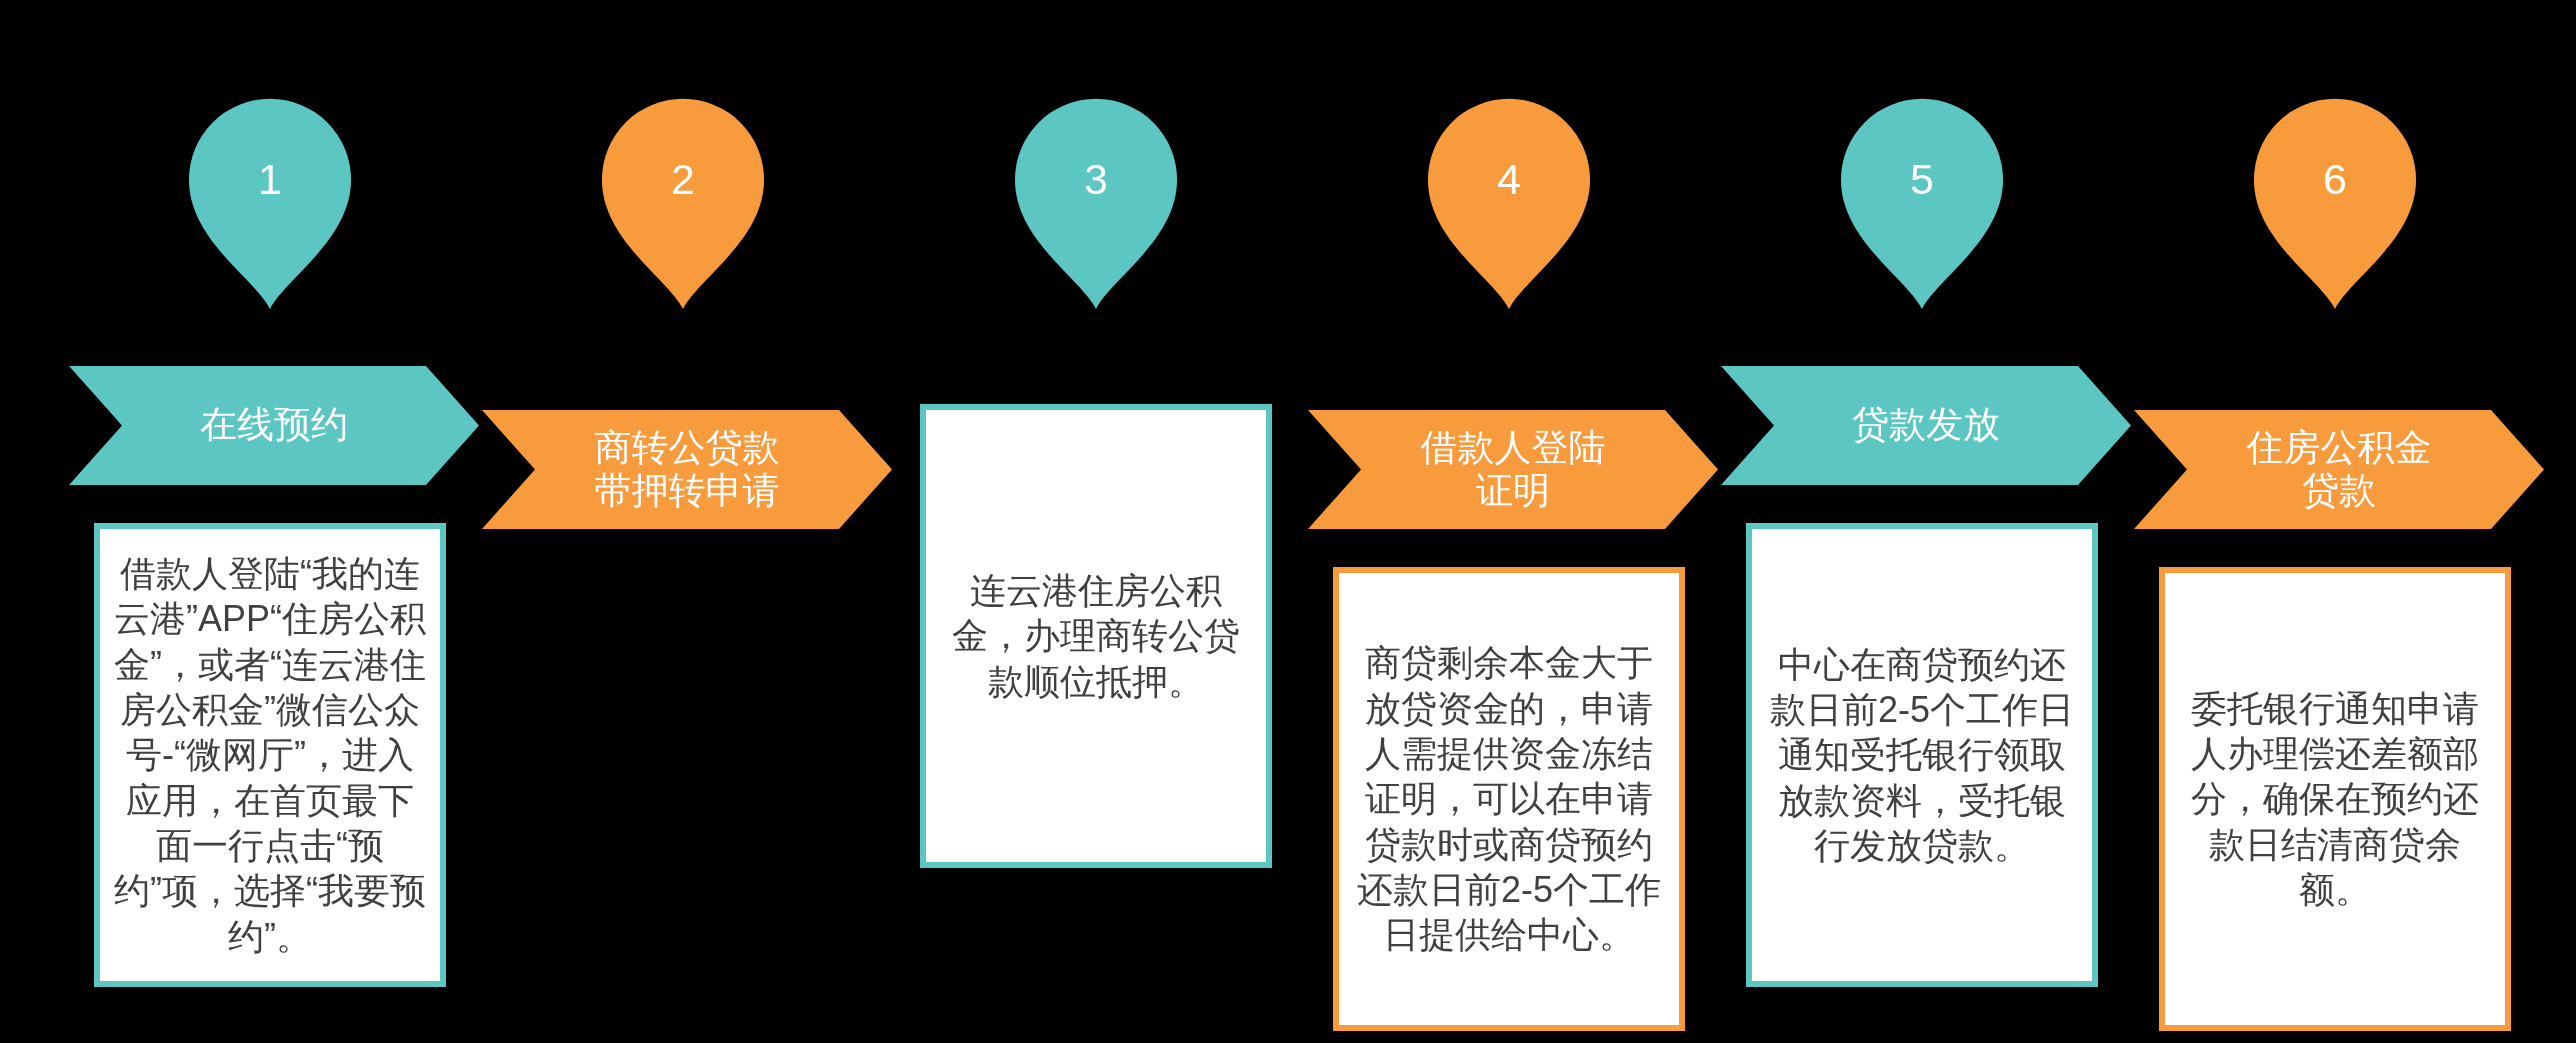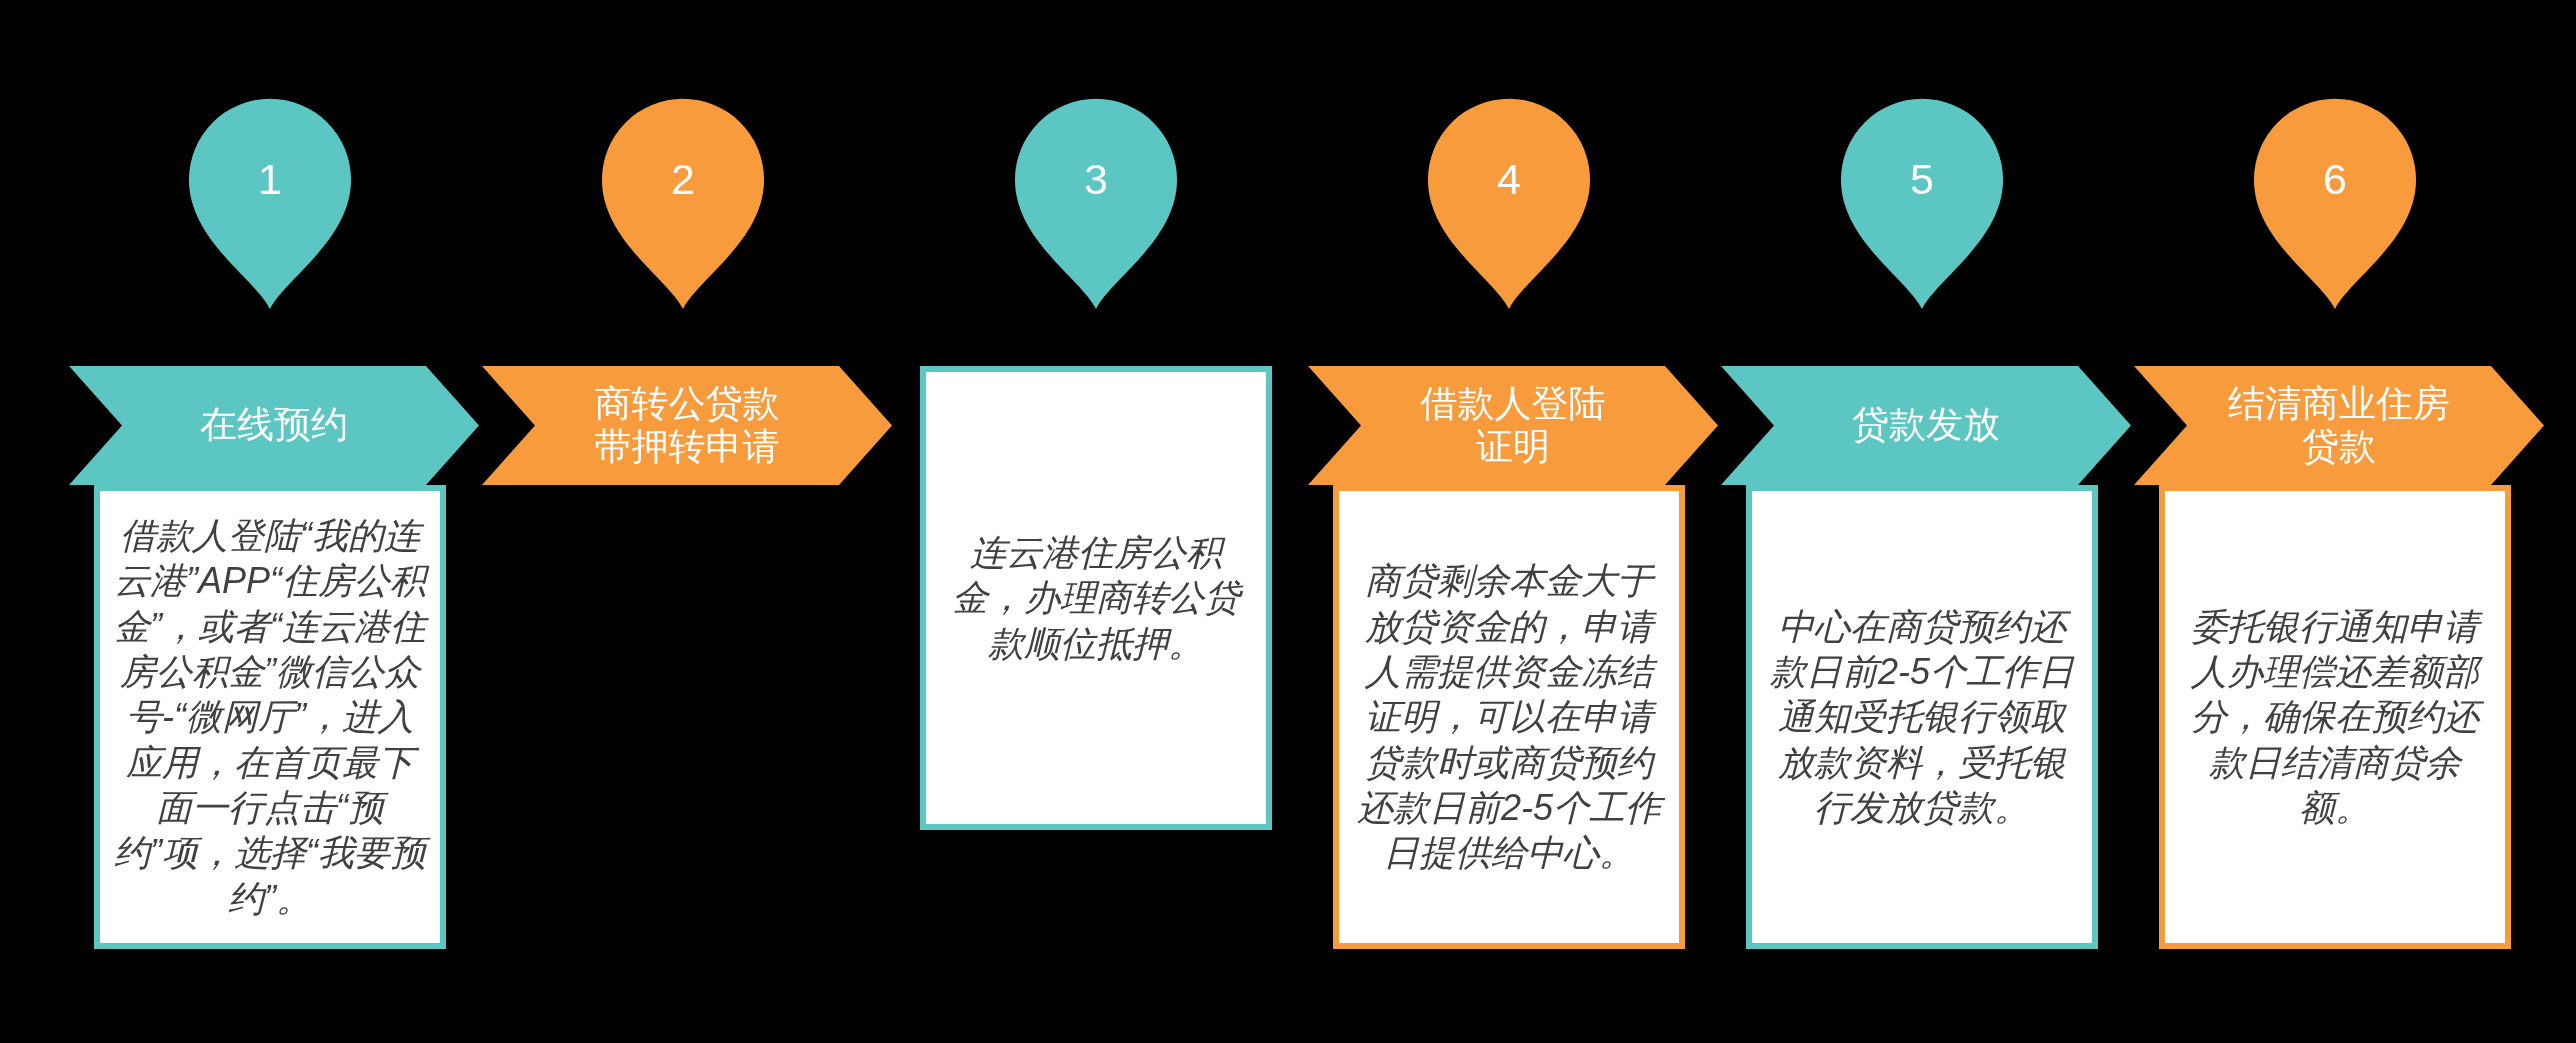--- a/index.html
+++ b/index.html
@@ -44,31 +44,31 @@
     margin-left: -25px;
     clip-path: polygon(0 0, calc(100% - 53px) 0, 100% 50%, calc(100% - 53px) 100%, 0 100%, 53px 50%);
     display: flex; align-items: center; justify-content: center;
     text-align: center;
     color: var(--step-text, #fff);
     font-size: 37px;
     line-height: 1.15;
     white-space: pre-line;
   }
   .step[data-accent="teal"]   .banner { background: var(--teal, #5BC6C2); }
-  .step[data-accent="orange"] .banner { background: var(--orange, #F79B3D); }
+  .step[data-accent="orange"] .banner { background: var(--orange, #F79B3D); margin-top: 44px; }
 
   
   .box {
+    margin-top: 38px;
     height: 464px;
     box-sizing: border-box;
     background: var(--box-background, #fff);
     border: 6.8px solid;
     display: flex; align-items: center; justify-content: center;
     padding: 6.8px 8.5px;
-    font-style: italic;
   }
   .step[data-accent="teal"]   .box { border-color: var(--teal, #5BC6C2); }
   .step[data-accent="orange"] .box { border-color: var(--orange, #F79B3D); }
   .box-text {
     color: var(--box-text, #404040);
     font-size: 36px;
     line-height: 1.26;
     text-align: center;
   }
 </style>
@@ -161,21 +161,21 @@
   <div class="step" data-accent="orange">
     <div class="pin-area">
       <div class="pin">
         <svg viewBox="0 0 100 116">
           <path class="pin-shape" d="M50 114 C42 98 8 78 8 47 A42 42 0 1 1 92 47 C92 78 58 98 50 114 Z"></path>
         </svg>
         <div class="pin-number">6</div>
       </div>
     </div>
     <div class="banner">
-      <span>结清商业住房
+      <span>住房公积金
 贷款</span>
     </div>
     <div class="box">
       <div class="box-text">委托银行通知申请人办理偿还差额部分，确保在预约还款日结清商贷余额。</div>
     </div>
   </div>
 
 </div>
 
 

